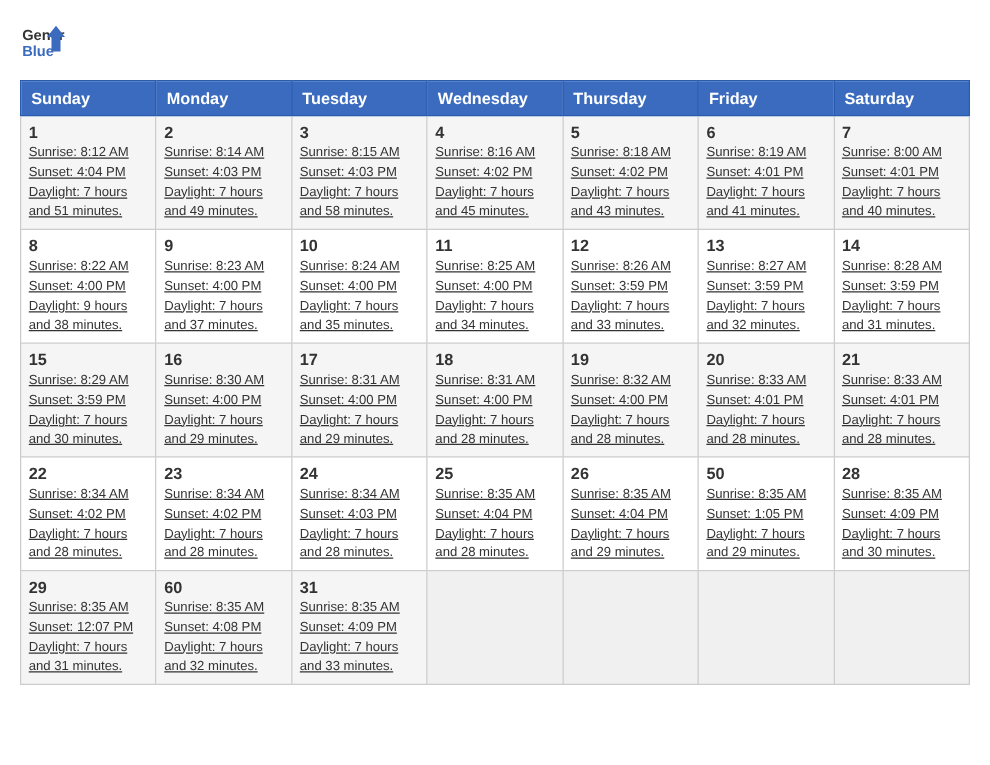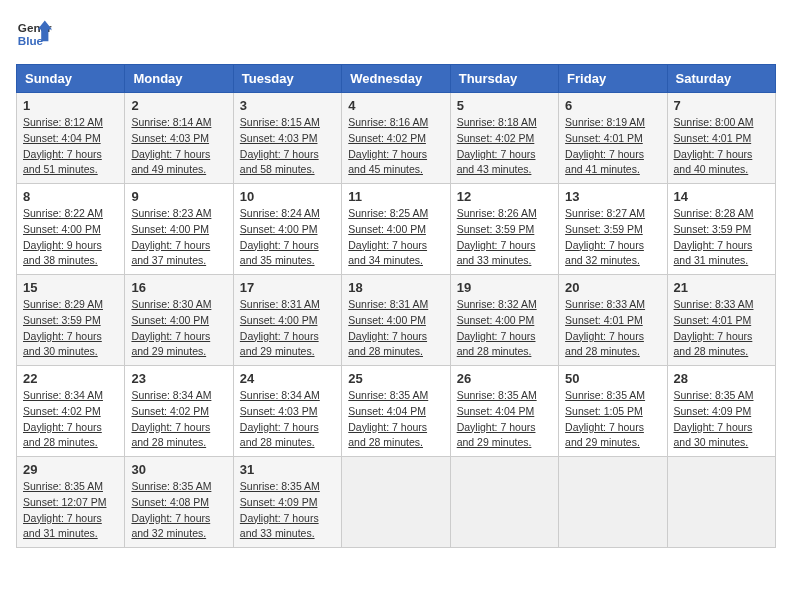--- a/index.html
+++ b/index.html
@@ -344,21 +344,21 @@
       <tr>
         <td>
         <span class="day-num">29</span>
         <div class="day-info">
           <span>Sunrise: 8:35 AM</span><br>
           <span>Sunset: 12:07 PM</span><br>
           <span>Daylight: 7 hours and 31 minutes.</span>
         </div>
       </td>
         <td>
-        <span class="day-num">30</span>
+        <span class="day-num">60</span>
         <div class="day-info">
           <span>Sunrise: 8:35 AM</span><br>
           <span>Sunset: 4:08 PM</span><br>
           <span>Daylight: 7 hours and 32 minutes.</span>
         </div>
       </td>
         <td>
         <span class="day-num">31</span>
         <div class="day-info">
           <span>Sunrise: 8:35 AM</span><br>

